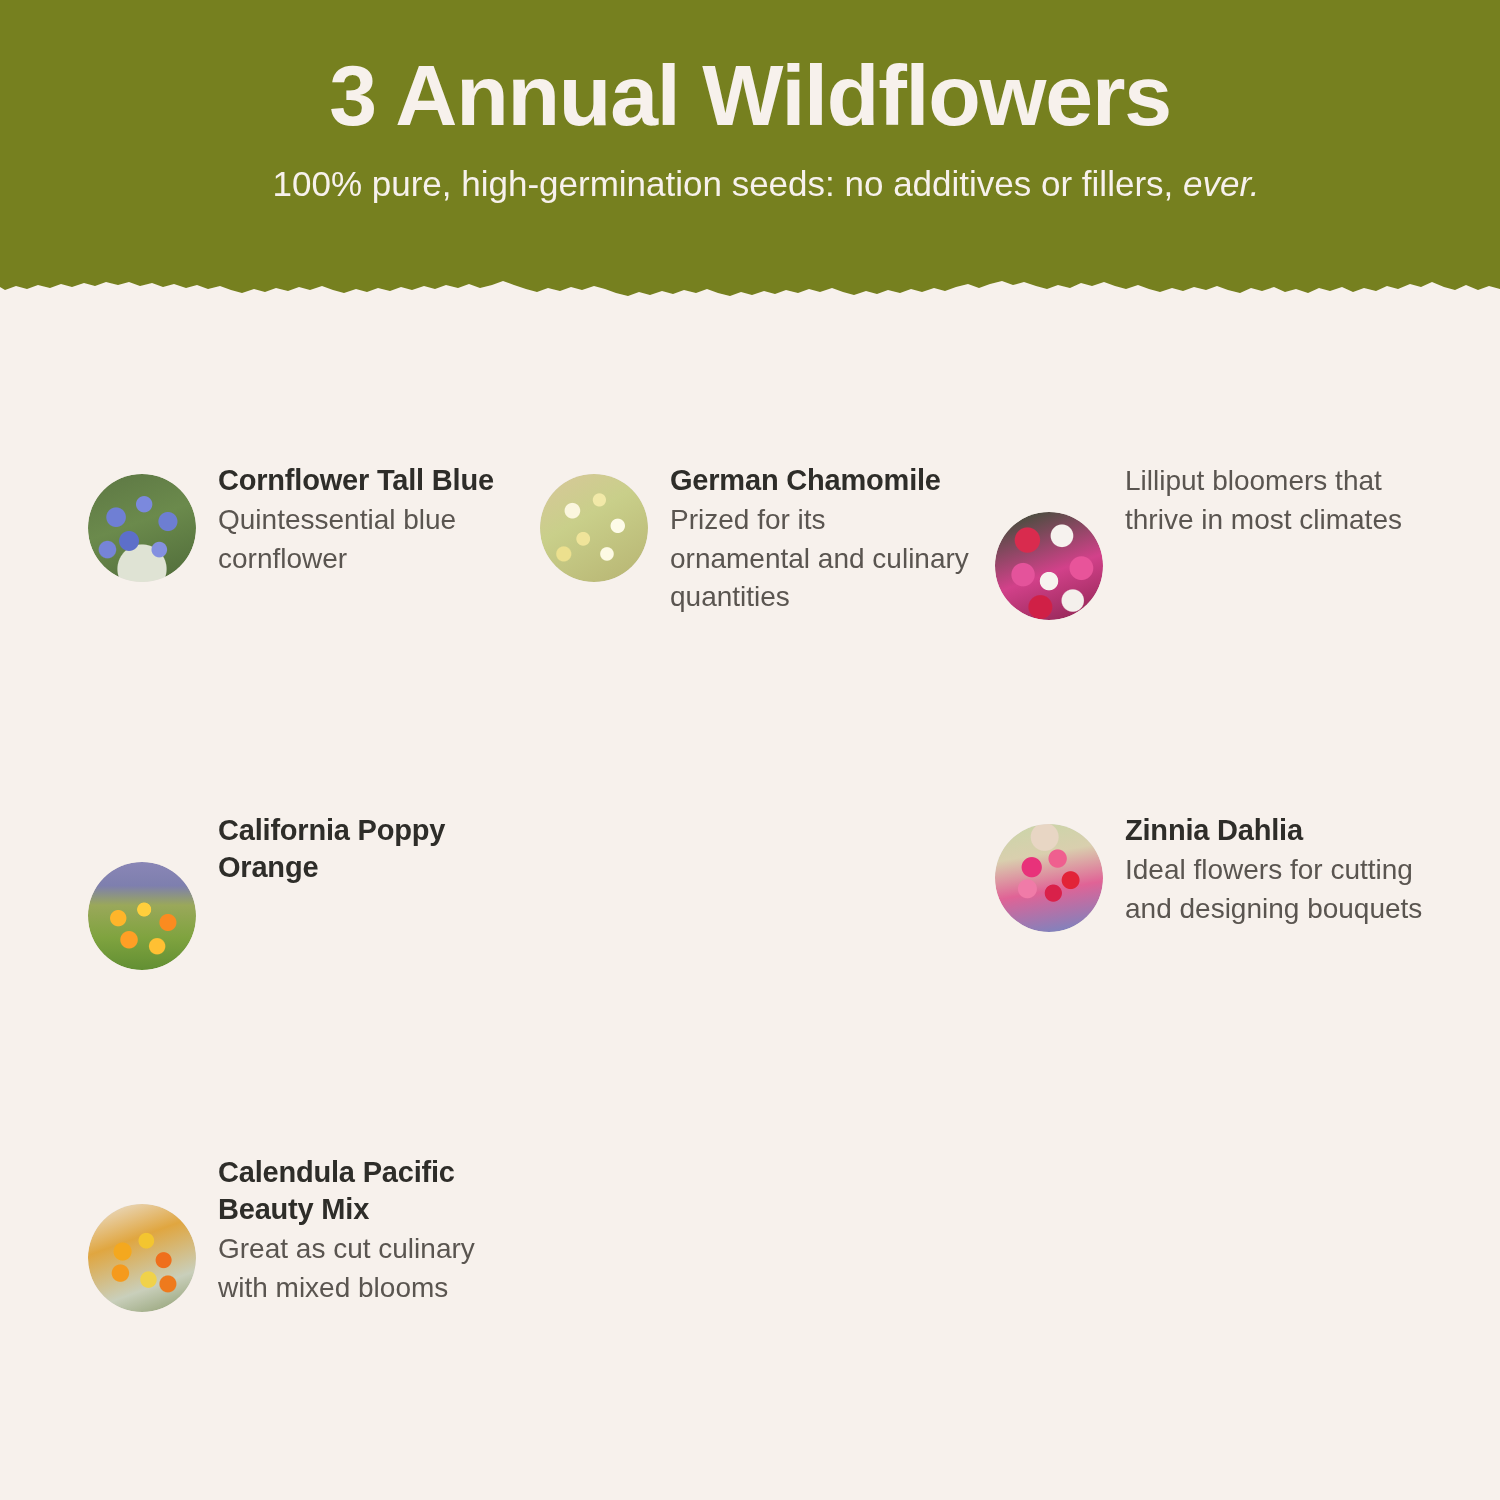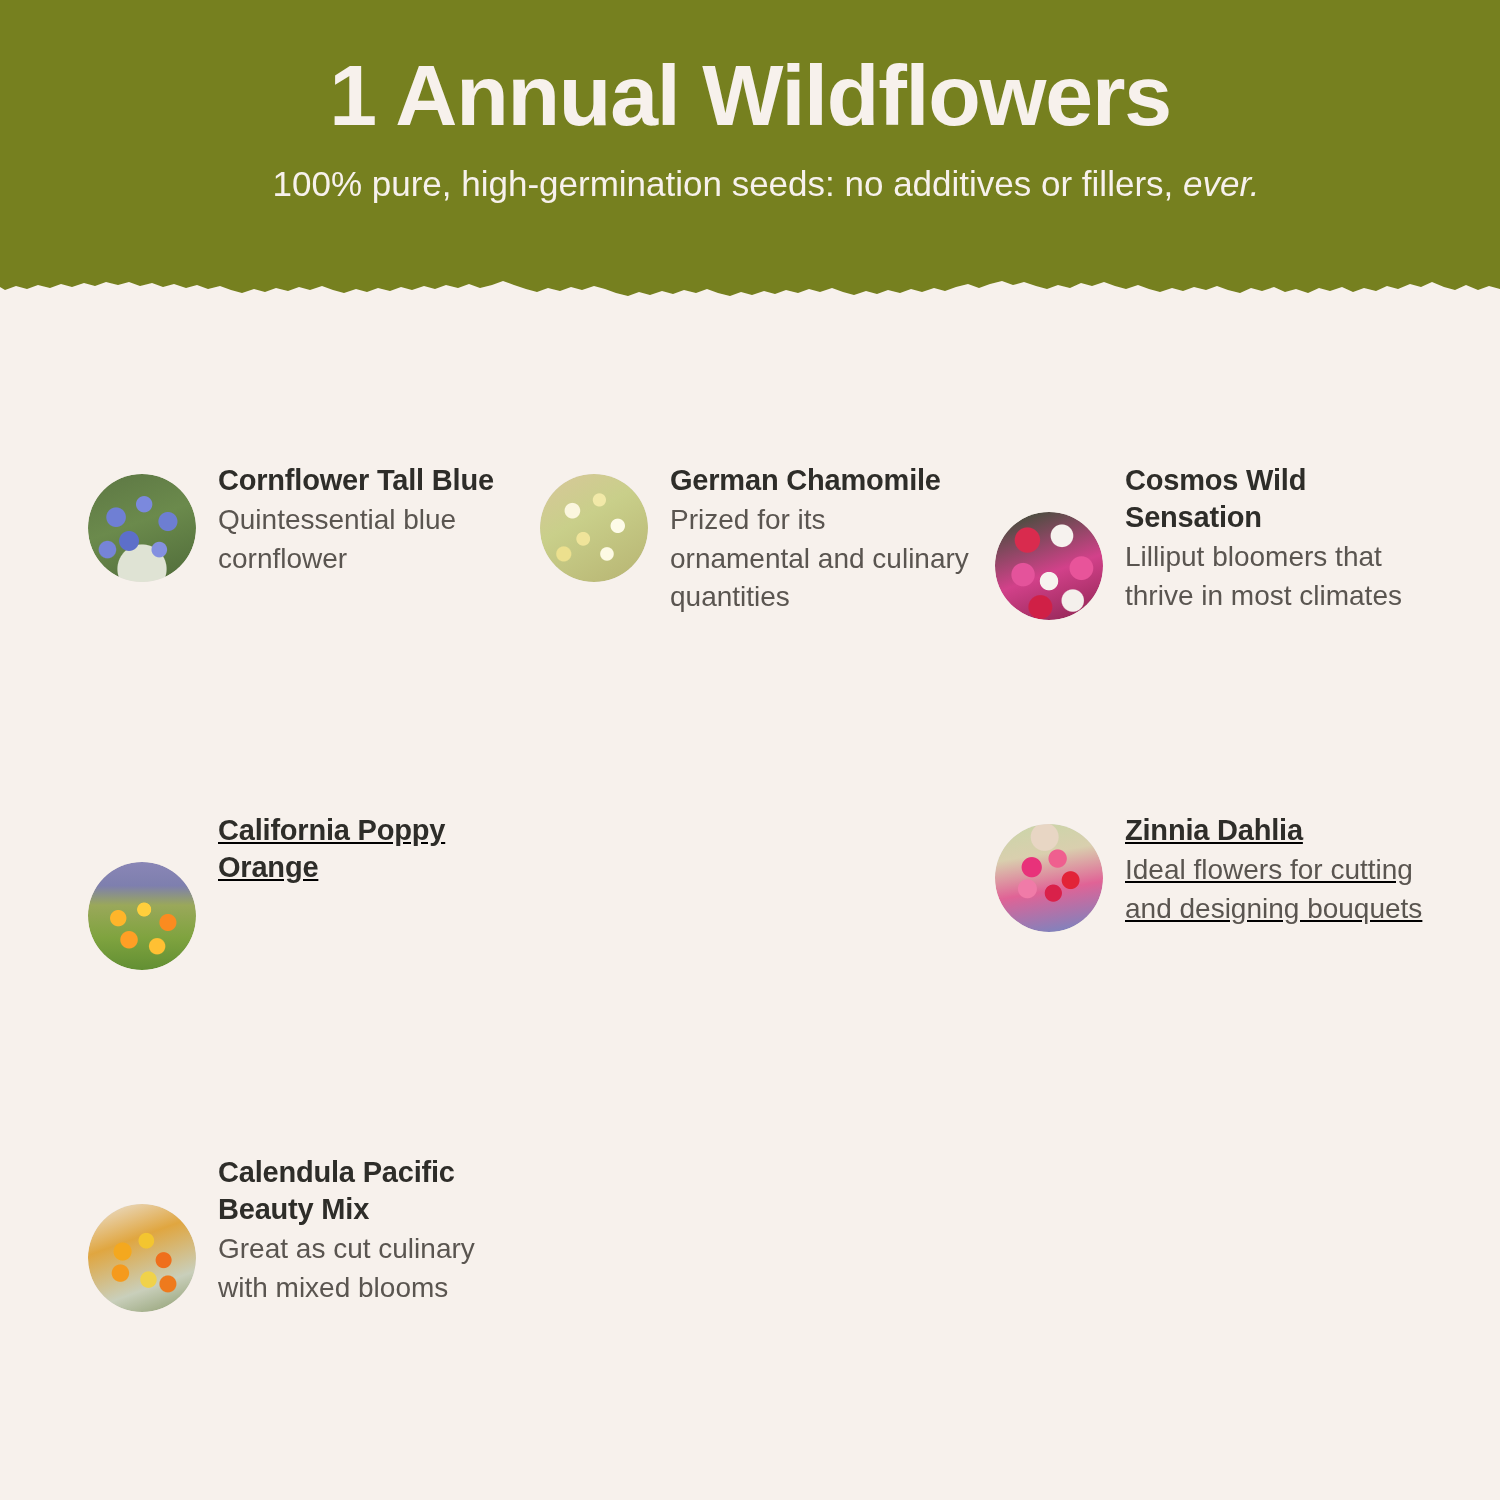--- a/index.html
+++ b/index.html
@@ -80,21 +80,21 @@
     align-items: flex-start;
   }
 
   
   .col-1 { left: 88px;  width: 430px; }
   .col-2 { left: 540px; width: 430px; }
   .col-3 { left: 995px; width: 440px; }
 
   
   .row-1 { top: 148px; }
-  .row-2 { top: 498px; text-decoration: underline; }
+  .row-2 { top: 498px; }
   .row-3 { top: 840px; }
 
   
   .card-2cap .thumb { margin-top: 14px; }
   .card-3cap .thumb { margin-top: 52px; }
 
   .thumb {
     flex: 0 0 auto;
     width: 108px;
     height: 108px;
@@ -202,21 +202,21 @@
       radial-gradient(circle at 56% 70%, #f0d24a 0 8%, transparent 9%),
       radial-gradient(circle at 74% 74%, #ee7a1d 0 7%, transparent 8%),
       linear-gradient(160deg, #ece5dc 0%, #e0a640 35%, #c9cfbb 72%, #8a9a6a 100%);
   }
 </style>
 </head>
 <body>
 
 <div id="header-banner">
 
-  <div id="header-title">1 Annual Wildflowers</div>
+  <div id="header-title">3 Annual Wildflowers</div>
 
   <div id="header-subtitle">
     <span>100% pure, high-germination seeds: no additives or fillers, </span><span class="em">ever.</span>
   </div>
 
   <svg id="torn-edge" viewBox="0 0 1500 44" preserveAspectRatio="none" xmlns="http://www.w3.org/2000/svg">
     <path fill="#f7f1ec" d="
       M0,44 L1500,44 L1500,21 L1489,18 L1478,22 L1466,17 L1455,22 L1444,19
       L1432,14 L1421,19 L1410,16 L1398,21 L1387,18 L1376,23 L1364,20 L1353,24
       L1342,19 L1330,23 L1319,20 L1308,25 L1296,21 L1285,24 L1274,19 L1262,23
@@ -256,21 +256,20 @@
       <p class="card-title">German Chamomile</p>
       <p class="card-desc">Prized for its ornamental and culinary quantities</p>
     </div>
   </div>
 
   <div class="flower-card col-3 row-1 card-3cap">
     <div class="thumb">
       <div class="thumb-art art-cosmos"></div>
     </div>
     <div class="card-text">
-      <p class="card-title">Cosmos Wild Sensation</p>
       <p class="card-desc">Lilliput bloomers that thrive in most climates</p>
     </div>
   </div>
 
   <div class="flower-card col-1 row-2 card-3cap">
     <div class="thumb">
       <div class="thumb-art art-poppy"></div>
     </div>
     <div class="card-text">
       <p class="card-title">California Poppy Orange</p>

